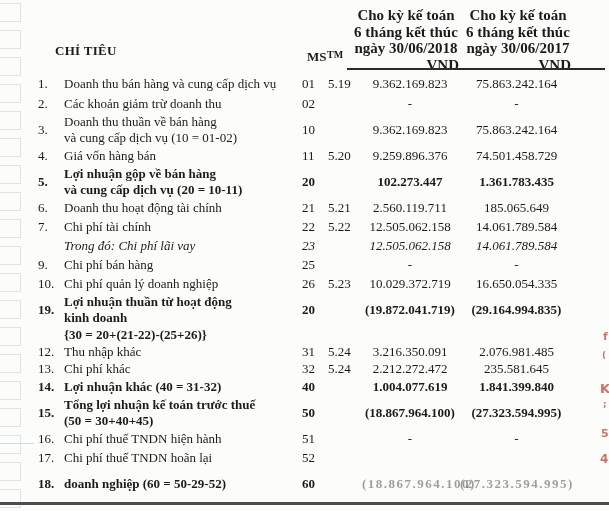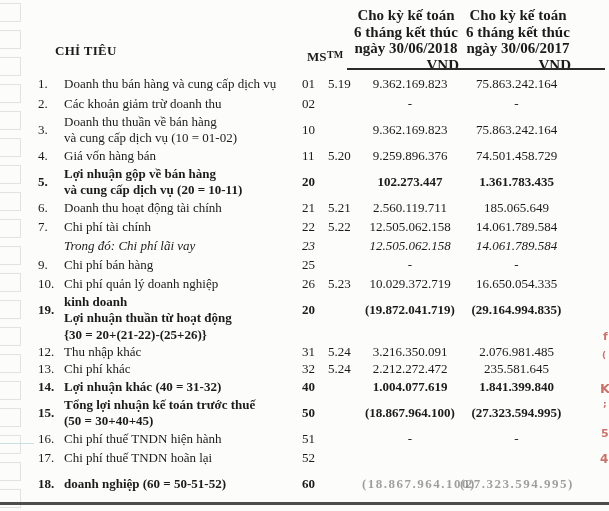--- a/index.html
+++ b/index.html
@@ -230,22 +230,22 @@
         </div>
     <div class="cell ms">26</div>
     <div class="cell tm">5.23</div>
     <div class="cell v v1">10.029.372.719</div>
     <div class="cell v v2">16.650.054.335</div>
   </div>
 
   <div class="row two bold">
     <div class="cell num">19.</div>
     <div class="cell lbl">
+          <div>Lợi nhuận thuần từ hoạt động</div>
           <div>kinh doanh</div>
-          <div>Lợi nhuận thuần từ hoạt động</div>
         </div>
     <div class="cell ms">20</div>
     <div class="cell tm"></div>
     <div class="cell v v1">(19.872.041.719)</div>
     <div class="cell v v2">(29.164.994.835)</div>
   </div>
 
   <div class="row bold">
     <div class="cell num"></div>
     <div class="cell lbl">
@@ -320,21 +320,21 @@
         </div>
     <div class="cell ms">52</div>
     <div class="cell tm"></div>
     <div class="cell v v1"></div>
     <div class="cell v v2"></div>
   </div>
 
   <div class="row two bold">
     <div class="cell num">18.</div>
     <div class="cell lbl">
-          <div>doanh nghiệp (60 = 50-51-52)</div>
+          <div>doanh nghiệp (60 = 50-29-52)</div>
         </div>
     <div class="cell ms">60</div>
     <div class="cell tm"></div>
     <div class="cell v v1 faded">(18.867.964.100)</div>
     <div class="cell v v2 faded">(27.323.594.995)</div>
   </div>
 </div>
 
   <div class="bottom-rule"></div>
 </div>

